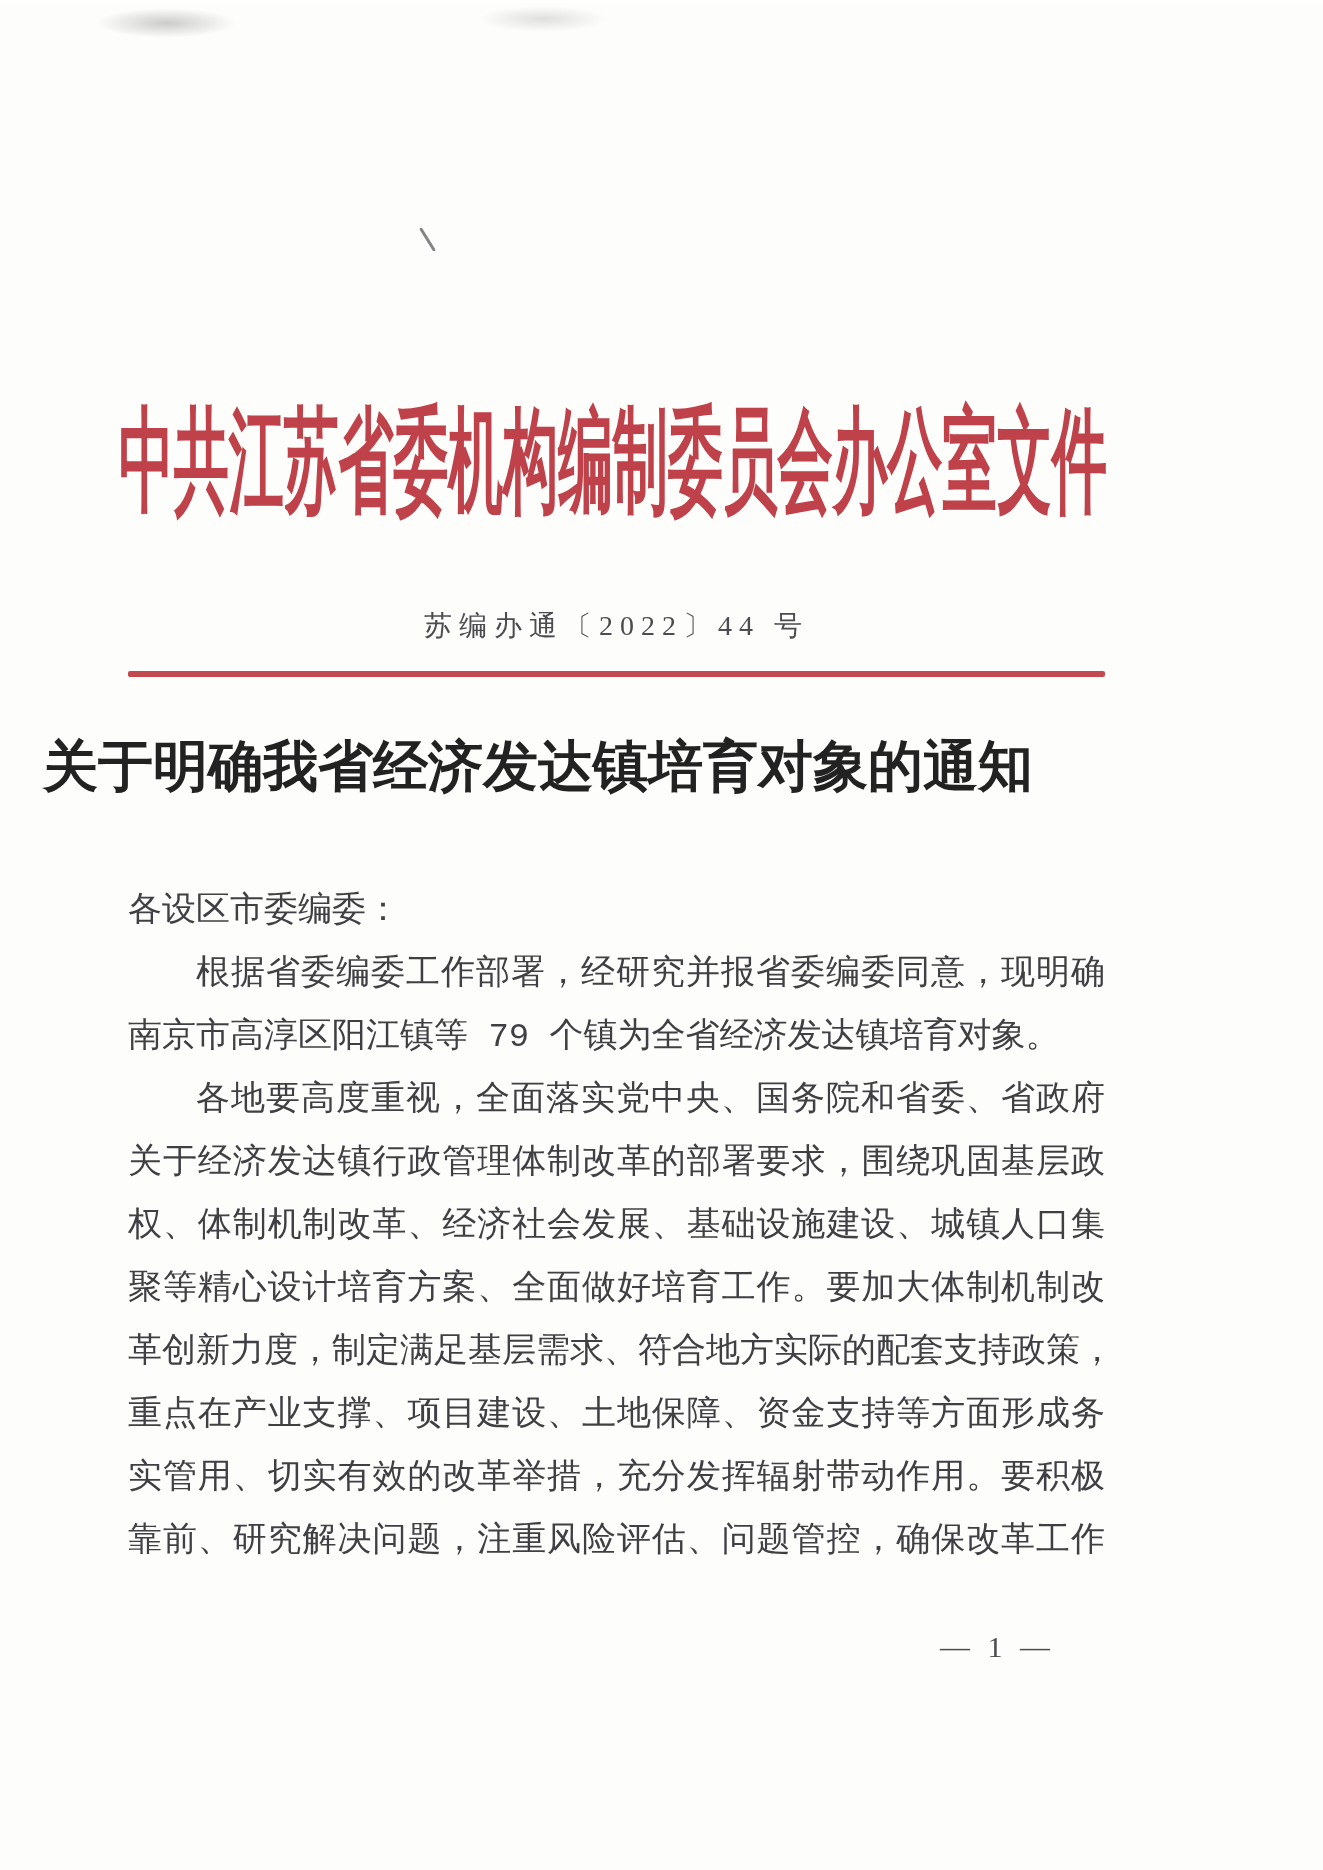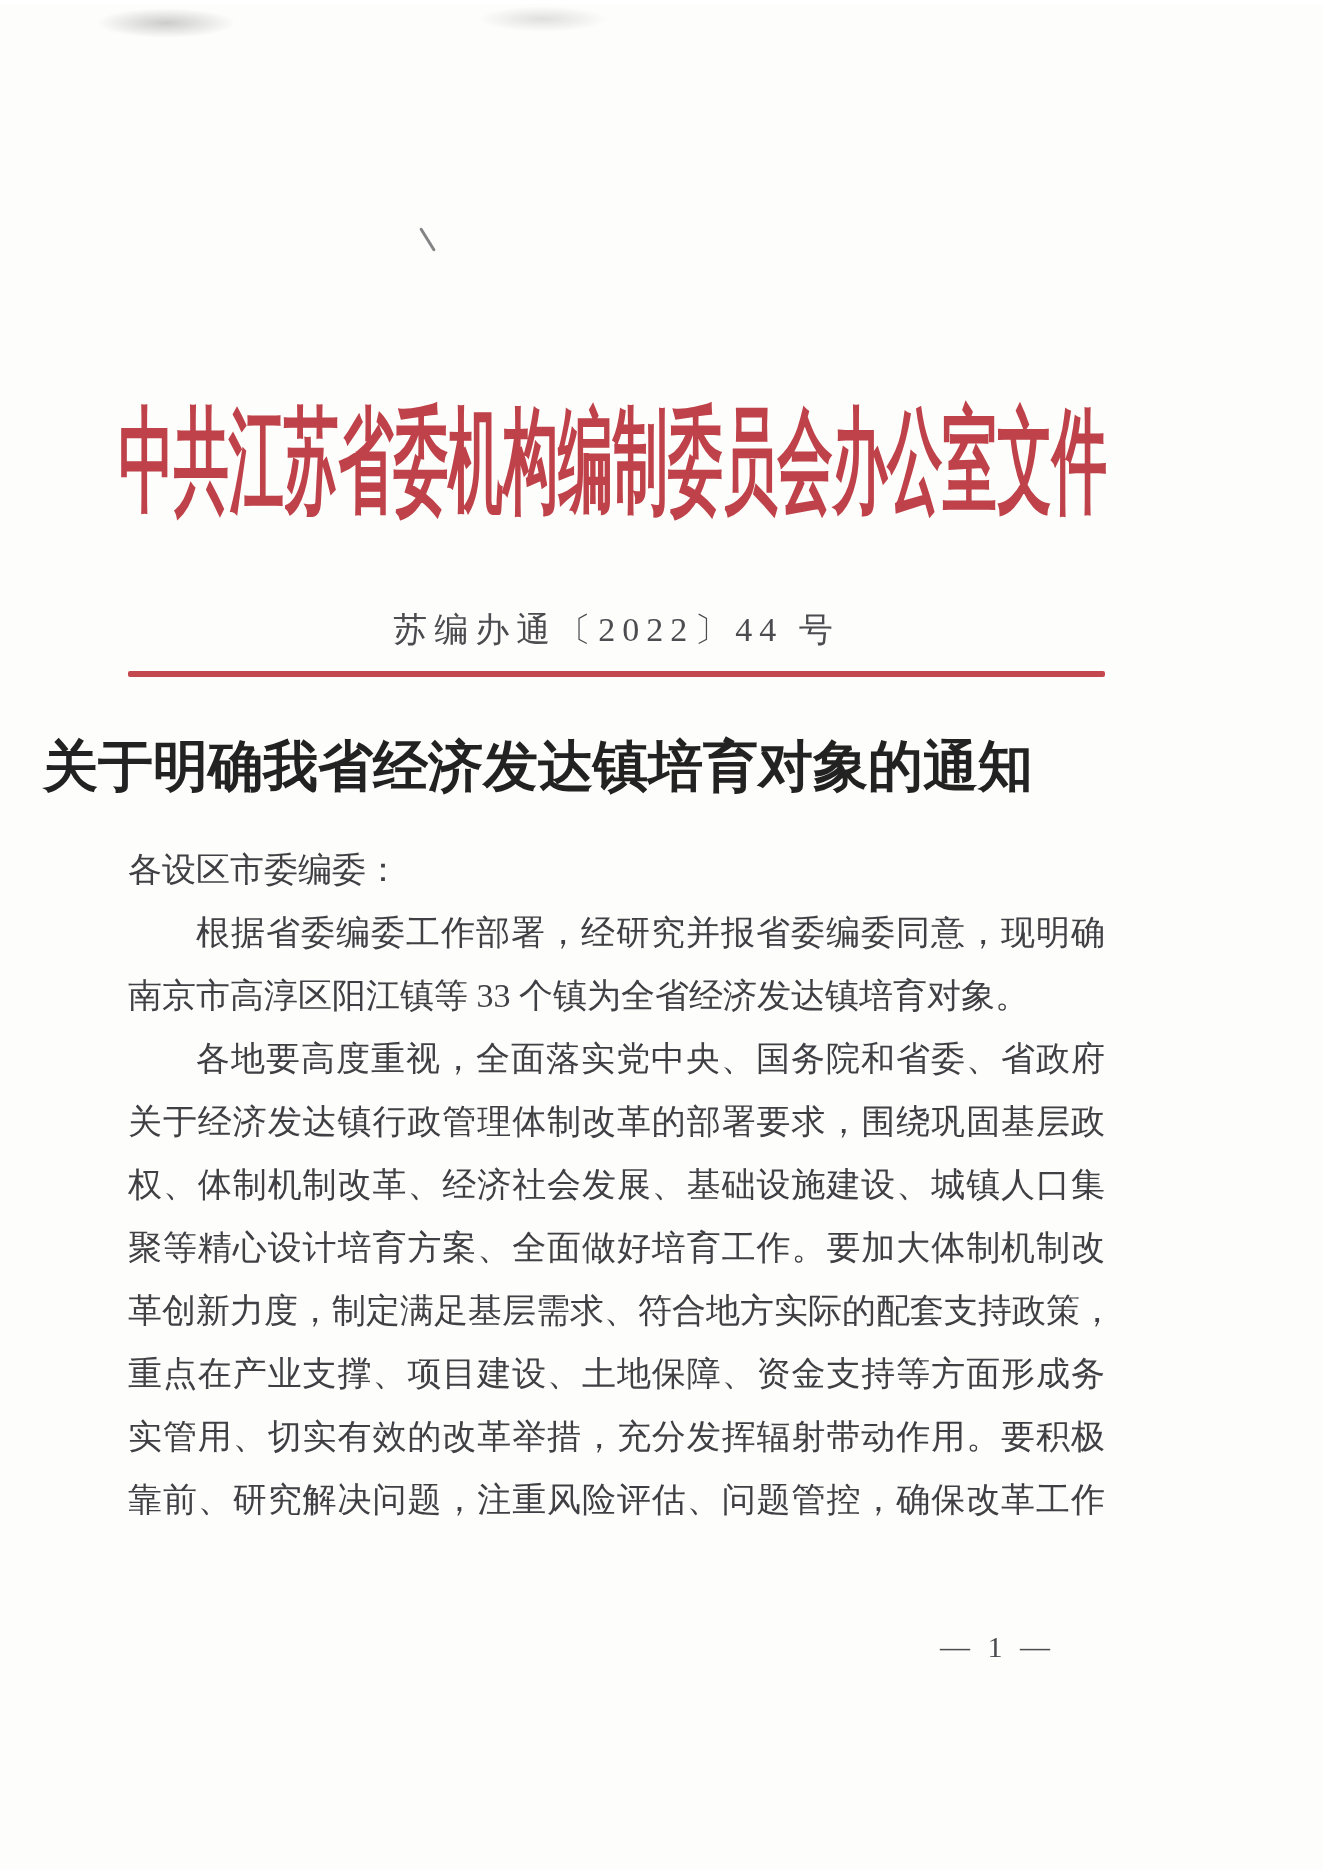--- a/index.html
+++ b/index.html
@@ -59,21 +59,21 @@
     letter-spacing: 0;
   }
 
   
   .doc-number {
     position: absolute;
     top: 603px;
     left: 128px;
     width: 977px;
     text-align: center;
-    font-size: 34px;
+    font-size: 28px;
     letter-spacing: 7px;
     color: var(--muted-ink, #4c4c50);
   }
 
   
   .red-rule {
     position: absolute;
     top: 667px;
     left: 128px;
     width: 977px;
@@ -96,24 +96,25 @@
     font-weight: bold;
     line-height: 60px;
     color: var(--title-ink, #222222);
     transform: translateX(-85px);
     white-space: nowrap;
   }
 
   
   .body-text {
     position: absolute;
-    top: 834px;
+    top: 876px;
     left: 128px;
     width: 977px;
     font-size: 34px;
+    font-family: Liberation Mono, monospace;
   }
   .line {
     box-sizing: border-box;
     width: 100%;
     height: 63px;
     line-height: 63px;
     white-space: nowrap;
   }
   .line.j {
     display: flex;
@@ -178,21 +179,21 @@
         <span>委</span>
         <span>编</span>
         <span>委</span>
         <span>同</span>
         <span>意</span>
         <span>，</span>
         <span>现</span>
         <span>明</span>
         <span>确</span>
       </div>
-    <div class="line">南京市高淳区阳江镇等 33 个镇为全省经济发达镇培育对象。</div>
+    <div class="line">南京市高淳区阳江镇等 79 个镇为全省经济发达镇培育对象。</div>
     <div class="line j indent">
         <span>各</span>
         <span>地</span>
         <span>要</span>
         <span>高</span>
         <span>度</span>
         <span>重</span>
         <span>视</span>
         <span>，</span>
         <span>全</span>

